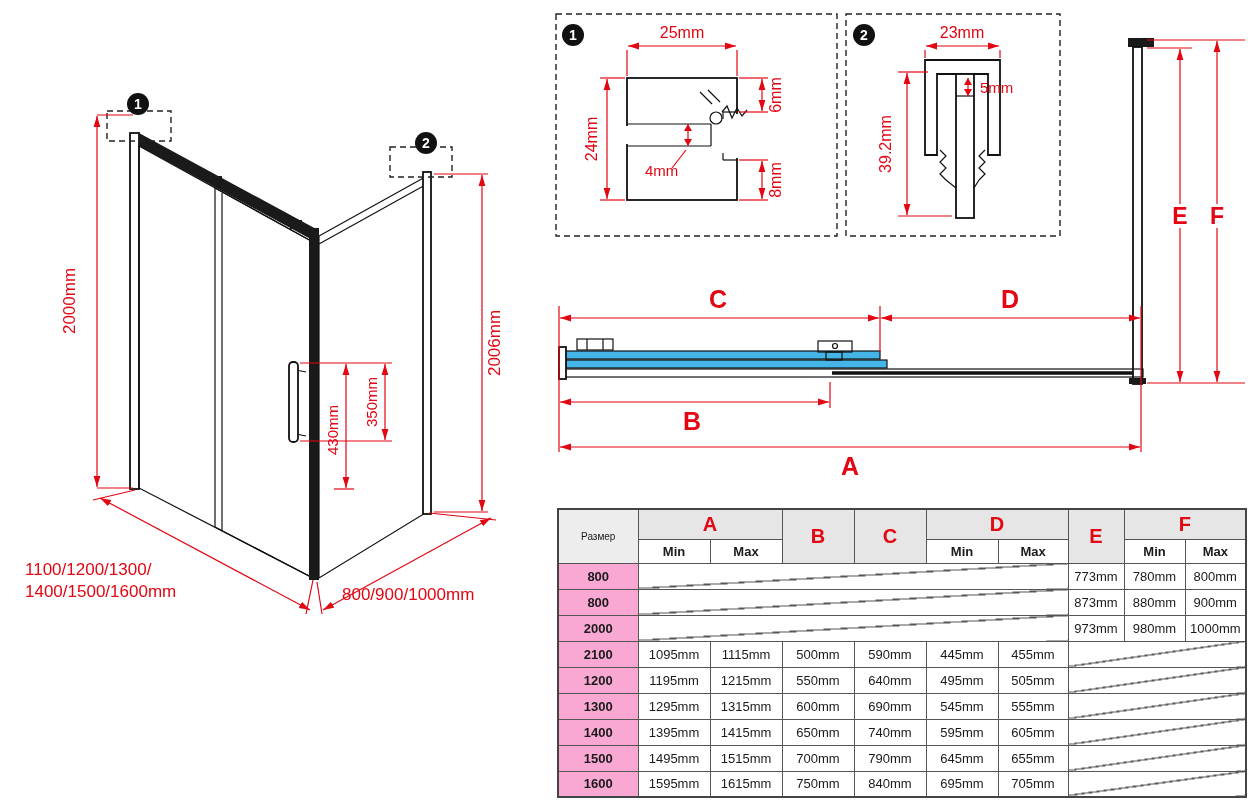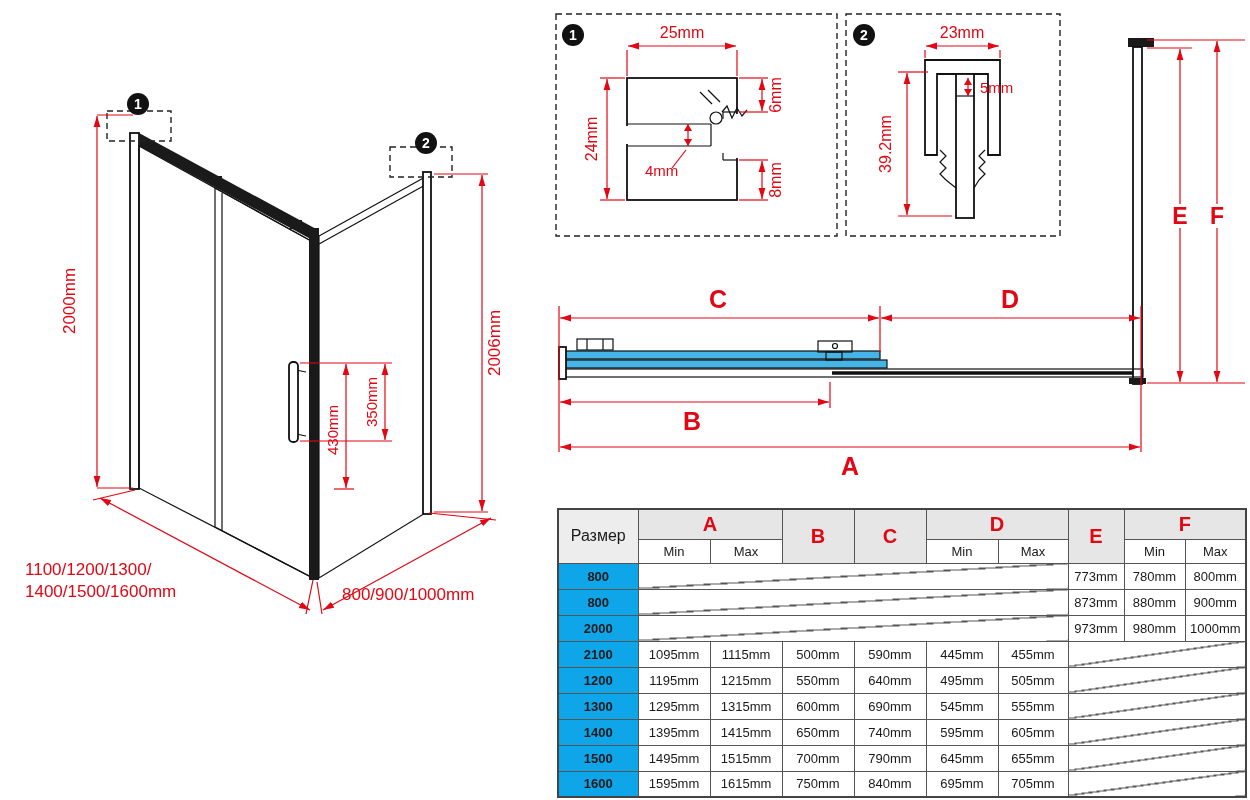--- a/index.html
+++ b/index.html
@@ -24,23 +24,23 @@
   .big{fill:#e30613;font-size:25px;font-weight:bold;text-anchor:middle}
   .bigef{fill:#e30613;font-size:23px;font-weight:bold;text-anchor:middle}
   .callout{fill:#fff;font-size:14px;font-weight:bold;text-anchor:middle}
 
   
   .spec-table{position:absolute;left:557px;top:508px;width:688px;border-collapse:collapse;table-layout:fixed;background:#fff}
   .spec-table th,.spec-table td{border:1px solid #555;text-align:center;vertical-align:middle;font-size:13px;color:#1a1a1a;background:#fff;padding:0;height:26px;overflow:hidden;font-weight:normal}
   .spec-table tr.h1 th{height:30px}
   .spec-table tr.h2 th{height:24px}
   .spec-table .letter{color:#e30613;font-size:20px;font-weight:bold;background:#e6e6e6}
-  .spec-table .minmax{font-weight:normal}
-  .spec-table .size{font-weight:bold;background:#0ea5e9}
-  .spec-table .sizehdr{font-size:16px;background:#ededed}
+  .spec-table .minmax{font-weight:bold}
+  .spec-table .size{font-weight:bold;background:#f9a8d4}
+  .spec-table .sizehdr{font-size:10px;background:#ededed}
   .spec-table .na{background-image:linear-gradient(to bottom right,transparent calc(50% - 0.7px),#555 calc(50% - 0.7px),#555 calc(50% + 0.7px),transparent calc(50% + 0.7px))}
   .spec-table{border:2px solid #444}
 </style>
 </head>
 <body>
 
 <div class="page">
 
 <svg class="drawing" width="1250" height="800" viewBox="0 0 1250 800">
   <defs>

